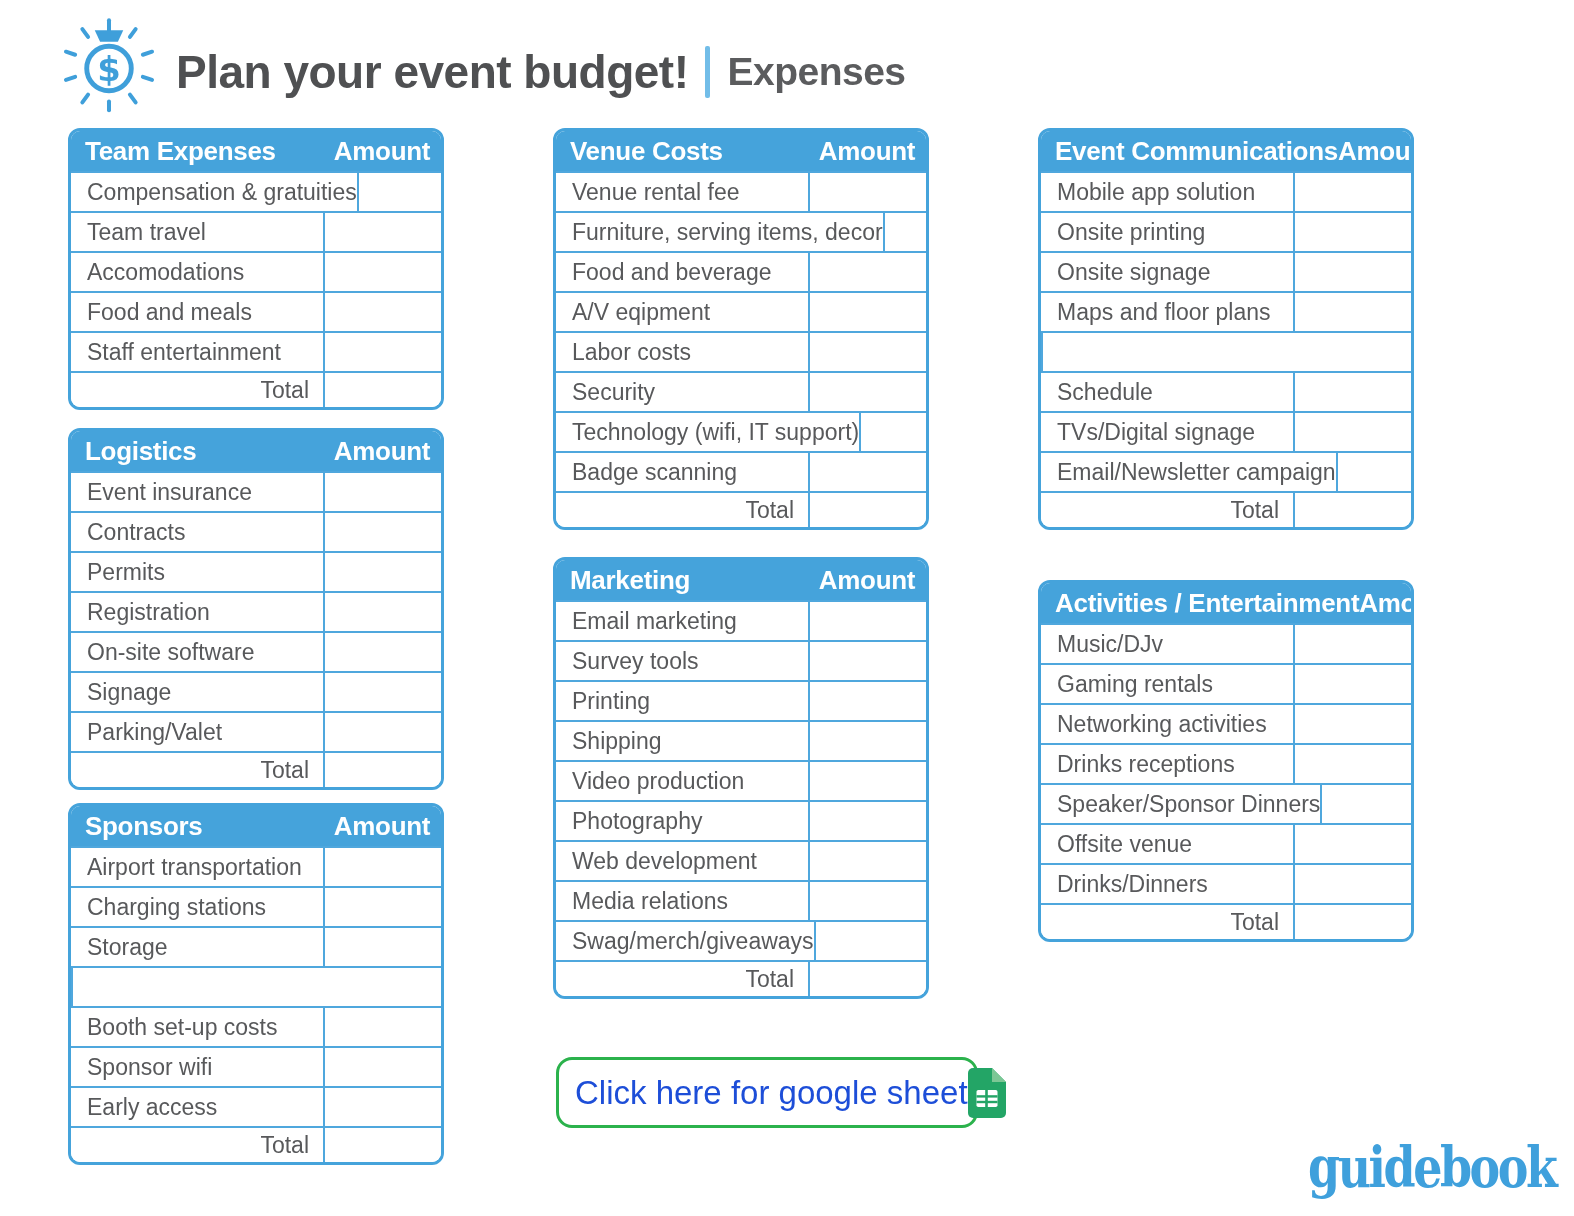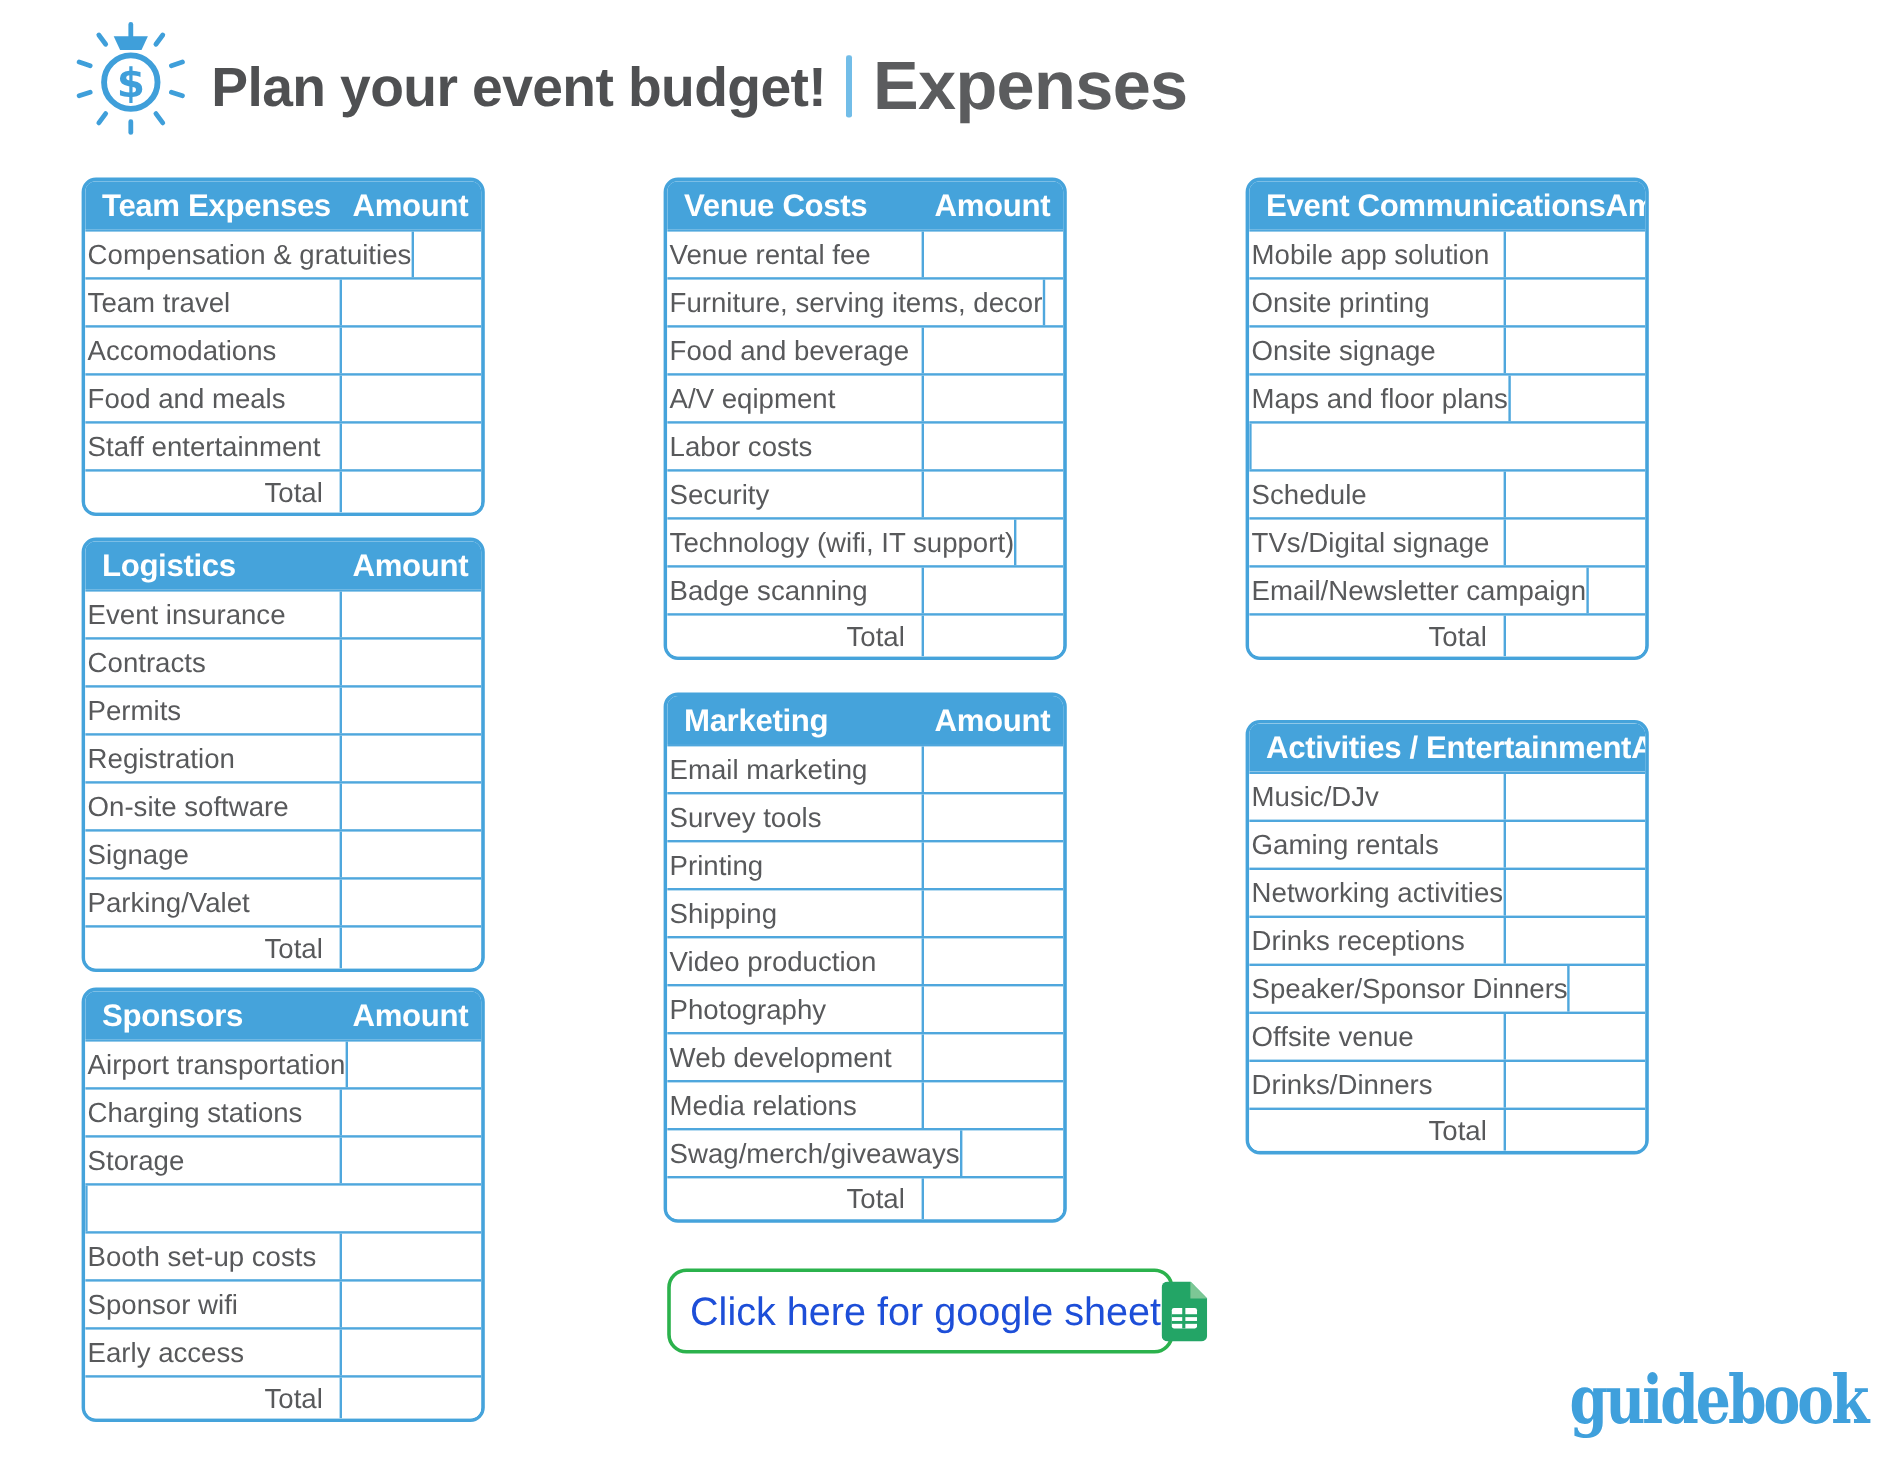--- a/index.html
+++ b/index.html
@@ -18,46 +18,46 @@
   .page{position:absolute;inset:0;}
 
   
   .money-bag{position:absolute;left:60px;top:14px;width:98px;height:100px;}
   h1.title{
     position:absolute;left:176px;top:40px;height:64px;
     display:flex;align-items:center;font-weight:bold;white-space:nowrap;
   }
   .title-main{font-size:46px;color:var(--title-dark);letter-spacing:-0.5px;}
   .title-sep{display:inline-block;width:5px;height:52px;background:#72BDE8;margin:0 17px;border-radius:2px;}
-  .title-sub{font-size:57px;color:#5B5C5E;letter-spacing:-0.5px;}
+  .title-sub{font-size:39px;color:#5B5C5E;letter-spacing:-0.5px;}
 
   
   .budget-table{
-    position:absolute;width:336px;background:#fff;
-    border:3px solid var(--blue);border-radius:12px;overflow:hidden;margin-top:20px;
+    position:absolute;width:376px;background:#fff;
+    border:3px solid var(--blue);border-radius:12px;overflow:hidden;
   }
   .pos-t1{left:68px;top:128px;}
   .pos-t2{left:68px;top:428px;}
   .pos-t3{left:68px;top:803px;}
   .pos-t4{left:553px;top:128px;}
   .pos-t5{left:553px;top:557px;}
   .pos-t6{left:1038px;top:128px;}
   .pos-t7{left:1038px;top:580px;}
 
   .thead{
     display:flex;align-items:center;height:40px;background:var(--blue);
     color:#fff;font-weight:bold;font-size:26px;letter-spacing:-0.3px;
   }
   .th-label{flex:1;padding-left:14px;white-space:nowrap;}
   .th-amount{width:118px;text-align:center;}
 
   .trow{display:flex;height:40px;border-top:2px solid var(--line);background:#fff;}
   .trow:first-child{border-top:none;}
   .td-label{
-    flex:1;display:flex;align-items:center;padding-left:2px;
+    flex:1;display:flex;align-items:center;padding-left:16px;
     font-size:23px;color:var(--row-text);white-space:nowrap;
   }
   .td-amount{width:118px;border-left:2px solid var(--line);}
   .trow.total{height:36px;}
   .trow.total .td-label{justify-content:flex-end;padding-right:14px;padding-left:12px;}
 
   
   .cta{
     position:absolute;left:556px;top:1057px;width:422px;height:71px;
     border:3px solid var(--green);border-radius:16px;background:#fff;

